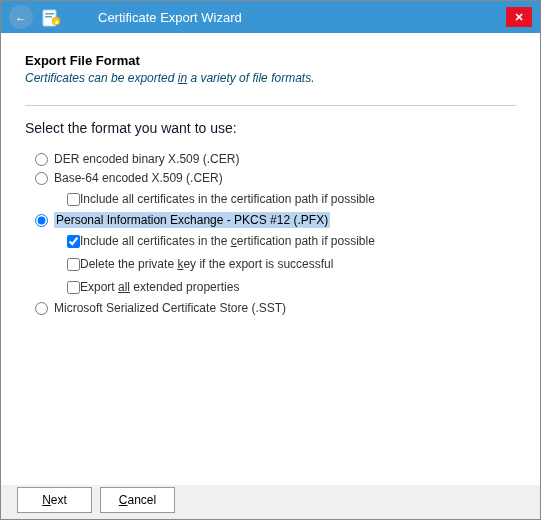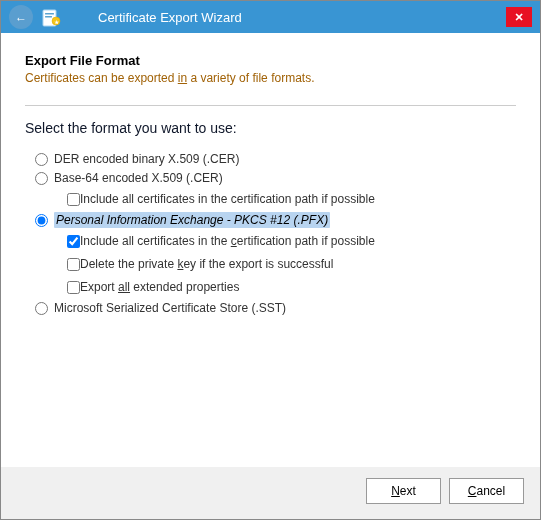--- a/index.html
+++ b/index.html
@@ -75,22 +75,23 @@
     .section-header {
       margin-bottom: 8px;
     }
     .section-title {
       font-weight: 700;
       font-size: 13px;
       color: #000;
     }
     .section-desc {
       font-size: 12px;
-      color: #a16207;
+      color: #0c4a6e;
       margin-top: 3px;
+      font-style: italic;
     }
     .section-desc span.underline {
       text-decoration: underline;
     }
     .divider {
       border: none;
       border-top: 1px solid #ccc;
       margin: 12px 0 14px 0;
     }
     .format-prompt {
@@ -137,32 +138,30 @@
       text-decoration: underline;
     }
     .selected-option label {
       color: #000;
       font-weight: 500;
     }
     .selected-highlight {
       background: #b8d4f0;
       padding: 1px 2px;
       border-radius: 1px;
-      font-style: italic;
     }
     .footer {
       display: flex;
-      justify-content: flex-end;
       align-items: center;
       padding: 10px 16px 14px 16px;
       gap: 8px;
       border-top: none;
       background: #f0f0f0;
       flex-shrink: 0;
-      height: 52px;
+      height: 34px;
     }
     .btn {
       min-width: 75px;
       height: 26px;
       padding: 0 12px;
       font-size: 12px;
       font-family: 'Segoe UI', Tahoma, sans-serif;
       background: #fff;
       border: 1px solid #999;
       cursor: pointer;

